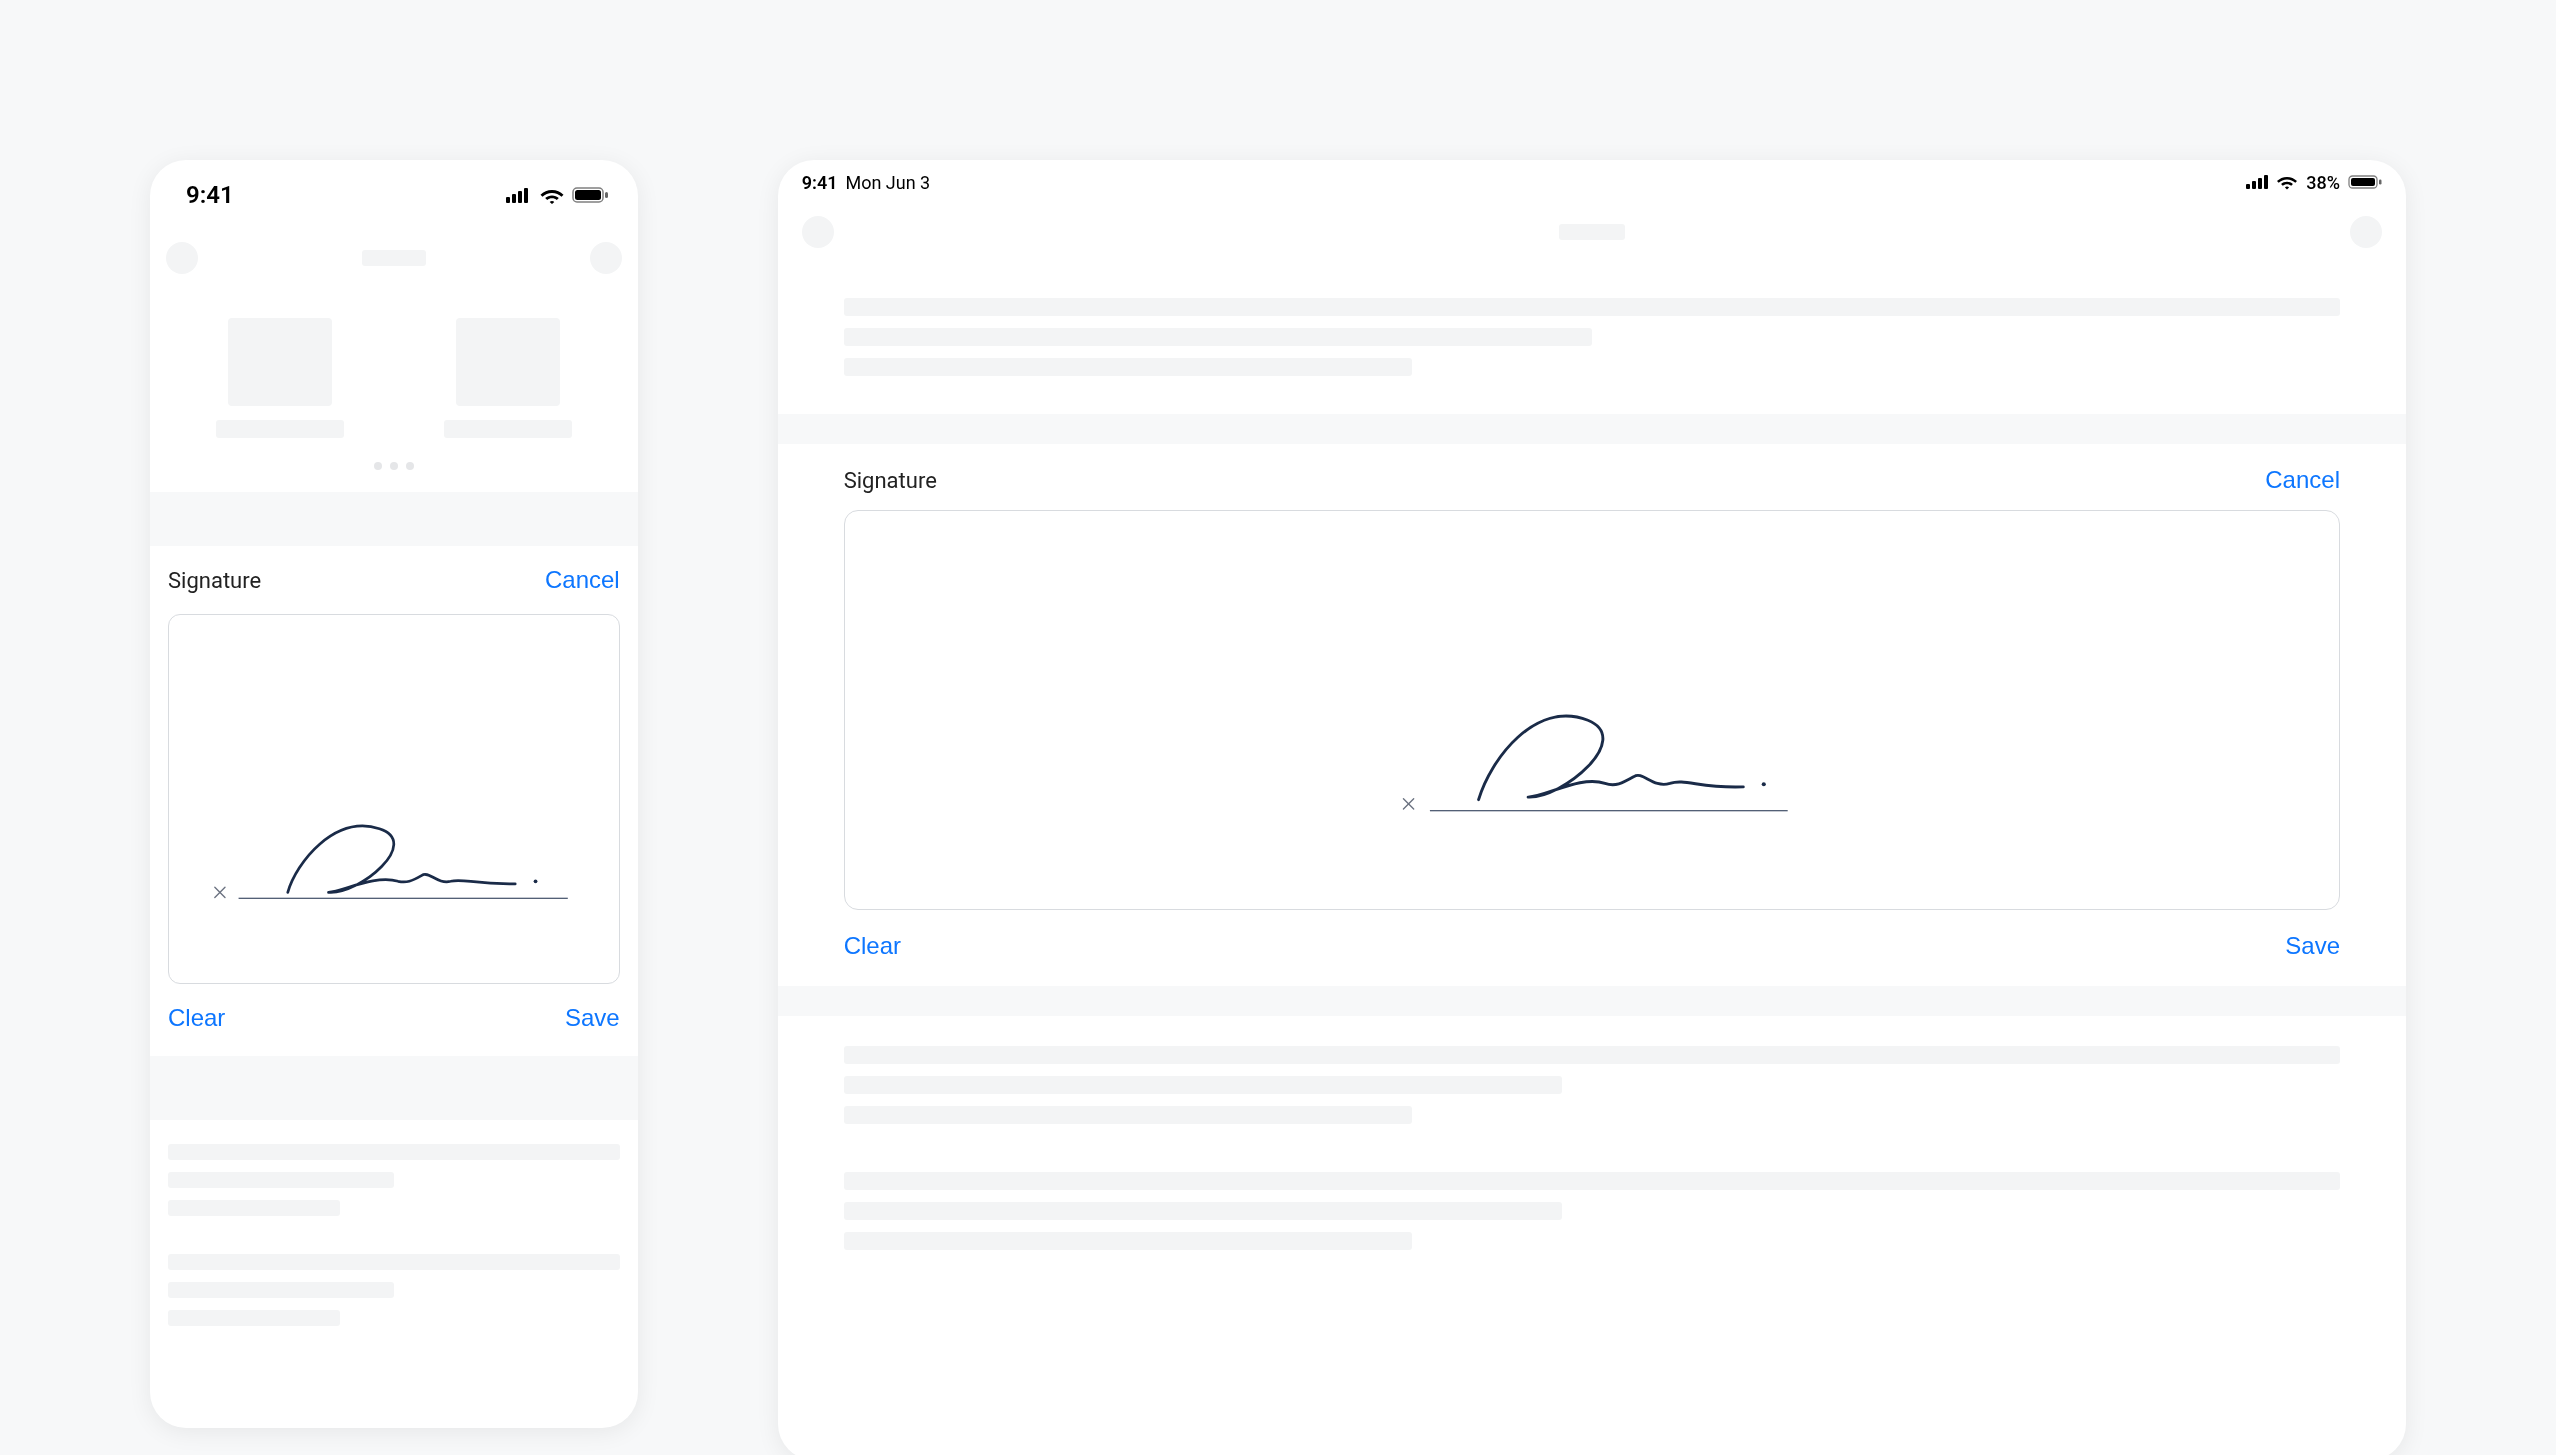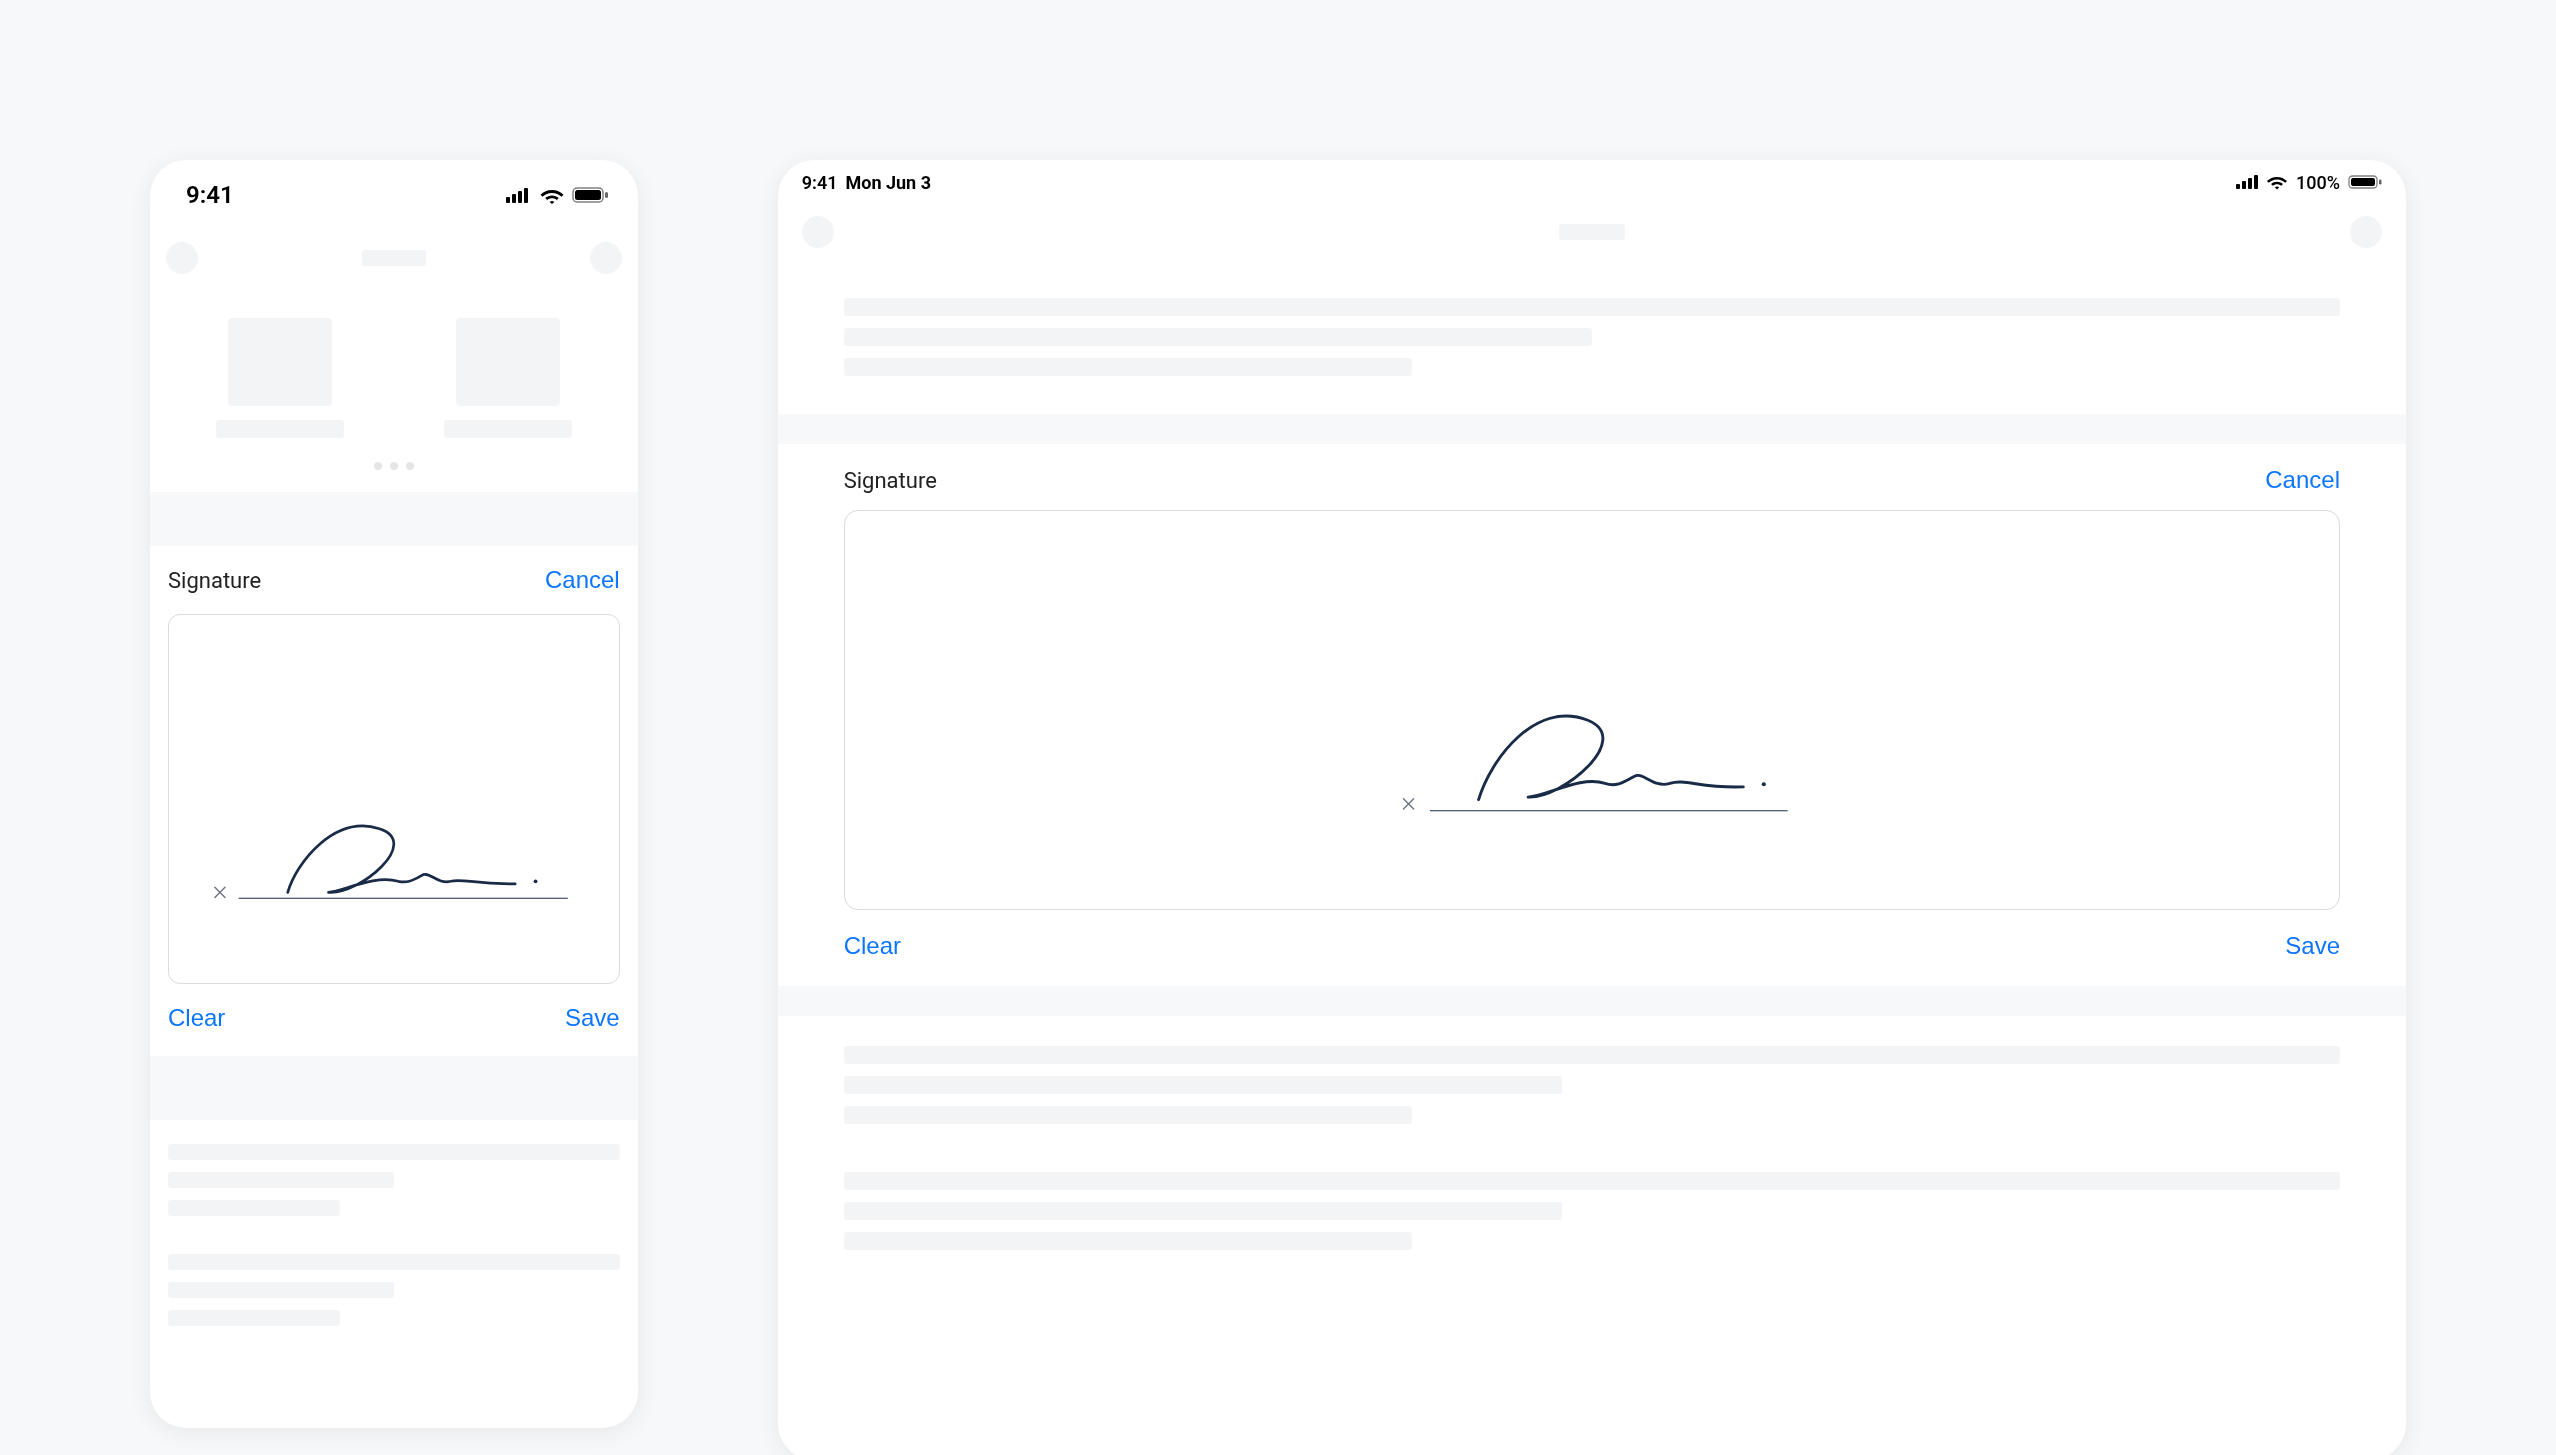--- a/index.html
+++ b/index.html
@@ -103,21 +103,21 @@
     }
     .tab-statusbar {
       height: 44px;
       display:flex;
       align-items:center;
       justify-content:space-between;
       padding: 0 24px;
       font-size:18px; font-weight:600; color:#000;
     }
     .tab-time-date { display:flex; align-items:center; gap:8px; }
-    .tab-date { font-weight:700; }
+    .tab-date { font-weight:400; }
     .tab-right { display:flex; align-items:center; gap:6px; }
     .tab-pct { font-size:18px; font-weight:500; margin:0 2px; }
 
     .tab-nav {
       height: 64px;
       display:flex; align-items:center; justify-content:space-between;
       padding: 0 24px 8px;
     }
     .tab-nav-circle { width:32px; height:32px; border-radius:50%; background:#f3f4f5; }
     .tab-nav-title { width:66px; height:16px; background:#f3f4f5; border-radius:3px; }
@@ -238,21 +238,21 @@
     <span class="tab-right">
       <svg width="24" height="14" viewBox="0 0 24 14">
           <rect x="0" y="9" width="4" height="5" rx="1" fill="#000"></rect>
           <rect x="6" y="6" width="4" height="8" rx="1" fill="#000"></rect>
           <rect x="12" y="3" width="4" height="11" rx="1" fill="#000"></rect>
           <rect x="18" y="0" width="4" height="14" rx="1" fill="#000"></rect>
         </svg>
       <svg width="22" height="15" viewBox="0 0 22 15">
           <path d="M11 2C7.1 2 3.55 3.56 1 6.1l1.7 1.7C4.8 5.75 7.75 4.5 11 4.5s6.2 1.25 8.3 3.3L21 6.1C18.45 3.56 14.9 2 11 2zm0 4.8c-2.27 0-4.36.85-5.94 2.27l1.7 1.7C7.85 9.8 9.33 9.2 11 9.2s3.15.6 4.24 1.57l1.7-1.7C15.36 7.65 13.27 6.8 11 6.8zM11 11.6c-.79 0-1.5.31-2.02.82L11 14.4l2.02-1.98c-.52-.51-1.23-.82-2.02-.82z" fill="#000"></path>
         </svg>
-      <span class="tab-pct">100%</span>
+      <span class="tab-pct">38%</span>
       <svg width="34" height="14" viewBox="0 0 34 14">
           <rect x="1" y="1" width="28" height="12" rx="3.5" fill="none" stroke="#000" stroke-width="1.3" opacity="0.5"></rect>
           <rect x="3" y="3" width="24" height="8" rx="2" fill="#000"></rect>
           <rect x="31" y="4.5" width="2.5" height="5" rx="1.2" fill="#000" opacity="0.6"></rect>
         </svg>
     </span>
   </div>
 
   <div class="tab-nav">
     <div class="tab-nav-circle"></div>

